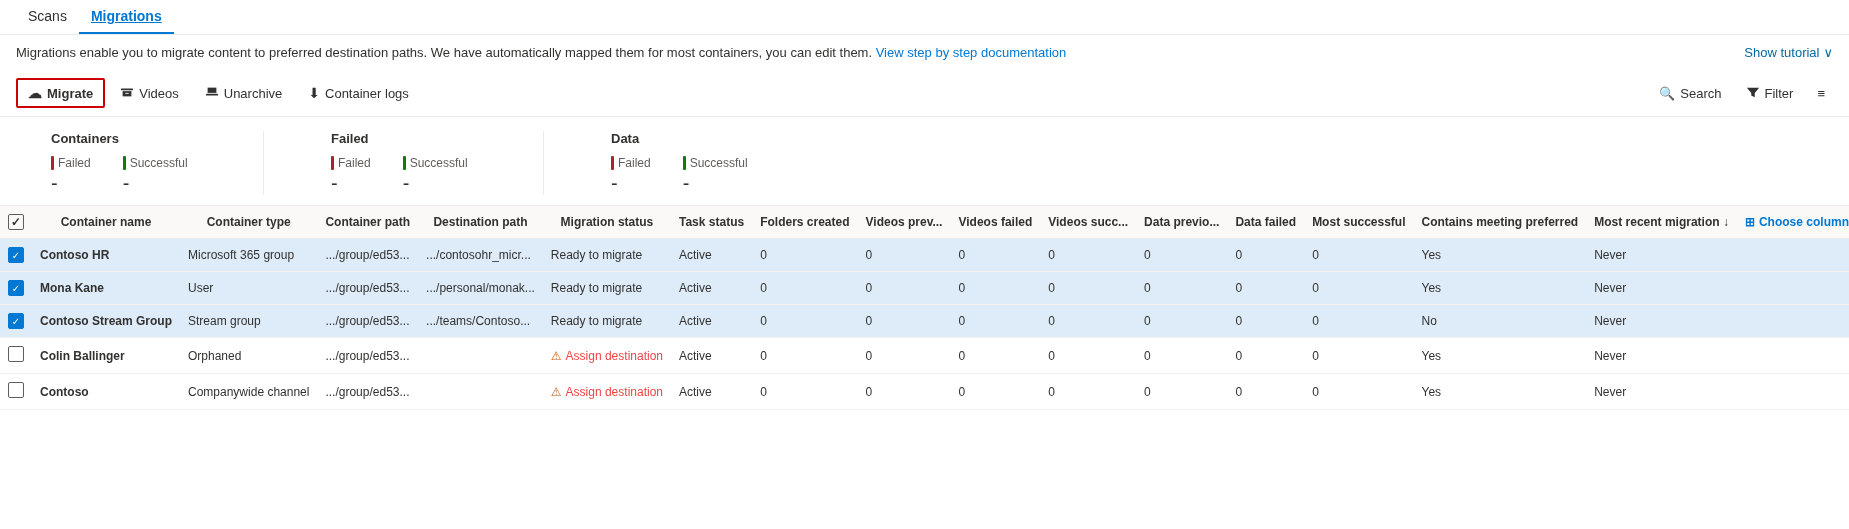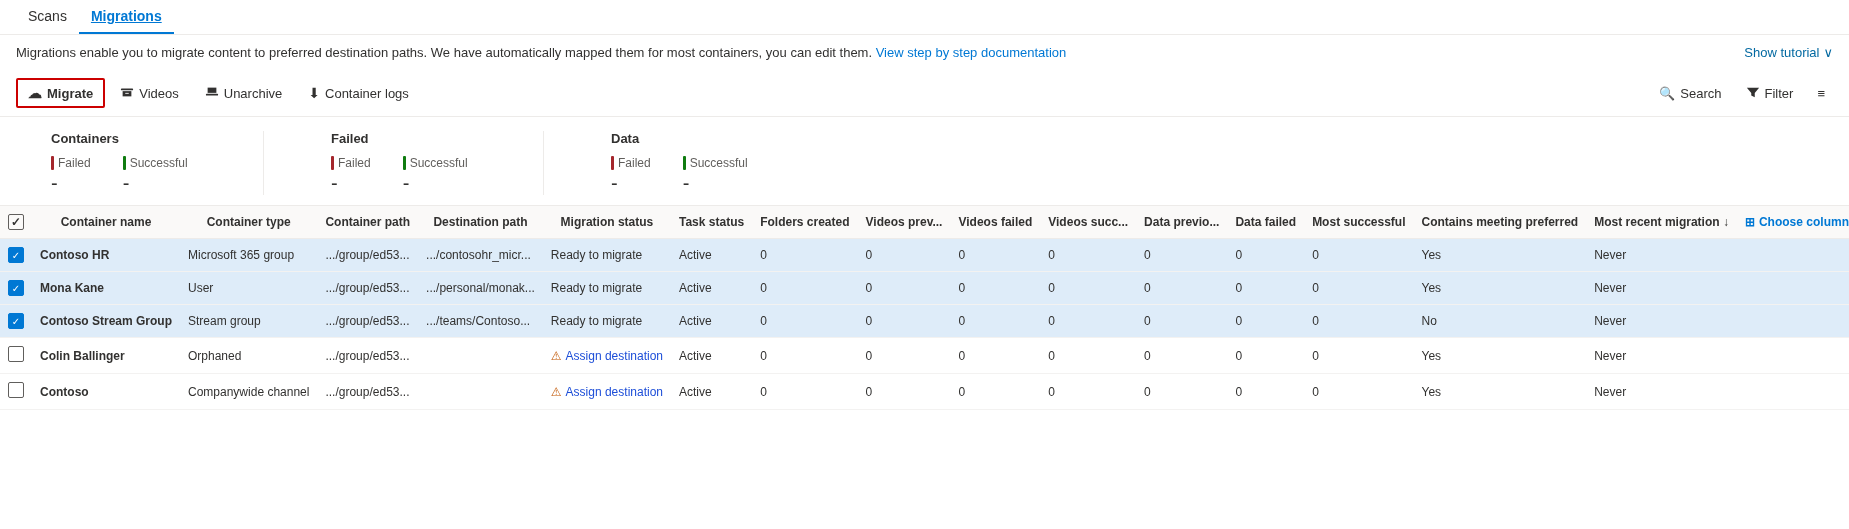--- a/index.html
+++ b/index.html
@@ -39,21 +39,21 @@
     
     .table-container { overflow-x: auto; }
     table { width: 100%; border-collapse: collapse; font-size: 12px; }
     thead th { padding: 8px 8px; text-align: center; font-weight: 600; color: #323130; background: #faf9f8; border-bottom: 1px solid #edebe9; white-space: nowrap; position: relative; }
     tbody tr { border-bottom: 1px solid #f3f2f1; }
     tbody tr.selected { background: #deecf9; }
     td { padding: 8px 8px; color: #323130; white-space: nowrap; vertical-align: middle; }
     .checkbox-col { width: 32px; text-align: center; }
     .checkbox { width: 16px; height: 16px; border: 1px solid #605e5c; border-radius: 2px; display: inline-flex; align-items: center; justify-content: center; background: transparent; cursor: pointer; }
     .checkbox.checked { background: #0078d4; border-color: #0078d4; color: white; font-size: 10px; }
-    .status-warning { color: #1d4ed8; }
+    .status-warning { color: #ef4444; }
     .status-warning::before { content: '⚠'; margin-right: 4px; color: #c05500; }
     .container-name { font-weight: 700; }
     .choose-columns-header { display: flex; align-items: center; gap: 4px; color: #0078d4; cursor: pointer; }
   </style>
 </head>
 <body>
 
 <div class="tabs">
   <a class="tab">Scans</a>
   <a class="tab active">Migrations</a>

